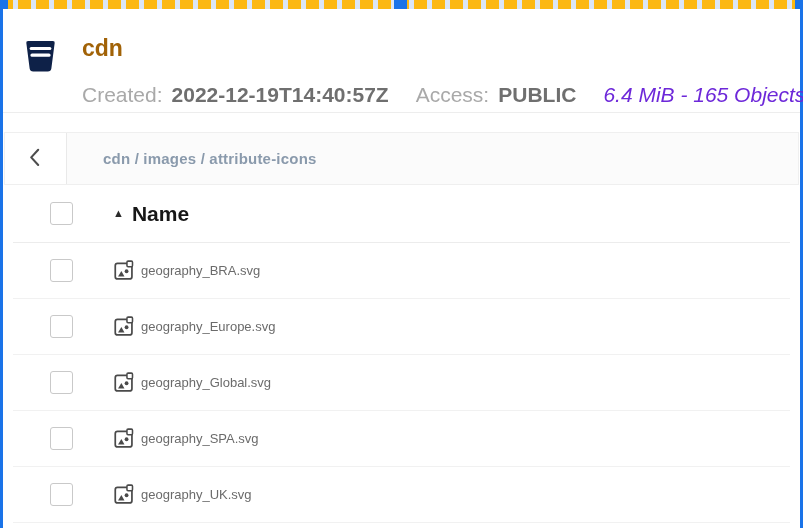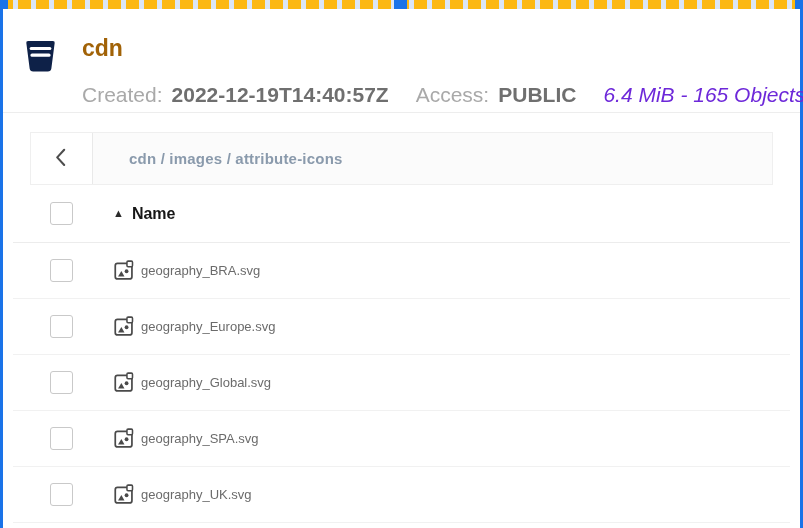--- a/index.html
+++ b/index.html
@@ -25,33 +25,33 @@
                    display:flex; align-items:flex-start; }
   .bucket-icon-wrap { width:33px; height:36px; margin-top:3px; flex:0 0 auto; }
   .bucket-info  { margin-left:25px; }
   .bucket-title { font-size:23px; font-weight:bold; color:#a16207; line-height:1.15; }
   .bucket-meta  { margin-top:22px; font-size:21px; display:flex; align-items:baseline; white-space:nowrap; }
   .meta-label   { color:#a9a9a9; margin-right:9px; }
   .meta-value   { color:#6f6f6f; font-weight:bold;text-align:center; }
   .meta-gap     { margin-left:27px; }
   .meta-summary { color:#6d28d9; margin-left:27px;font-style:italic; }
 
-  .crumb-bar { margin:19px 27px 0; height:53px; border:1px solid #efefef; display:flex; }
+  .crumb-bar { margin:19px 1px 0; height:53px; border:1px solid #efefef; display:flex; }
   .back-btn  { width:62px; border-right:1px solid #e9e9e9; background:#fff;
                display:flex; align-items:center; justify-content:center; cursor:pointer; }
   .crumb-area { flex:1; background:#fbfbfb; display:flex; align-items:center; padding-left:36px; }
   .crumb-text { color:#8a9aac; font-weight:600; font-size:15px; letter-spacing:.2px; }
 
   .object-table { margin:0 10px; }
   .thead { height:58px; display:flex; align-items:center; border-bottom:1px solid #ececec; }
   .checkbox { width:23px; height:23px; border:1px solid #c9c9c9; border-radius:3px;
               background:#fff; margin-left:37px; flex:0 0 auto; cursor:pointer; }
   .sort-wrap { margin-left:40px; display:flex; align-items:center; cursor:pointer; }
   .sort-icon { font-size:11px; color:#2b2b2b; margin-right:8px; line-height:1; }
-  .head-label { font-size:16px; font-weight:bold; color:#171717; }
+  .head-label { font-size:21px; font-weight:bold; color:#171717; }
   .trow { height:56px; display:flex; align-items:center; border-bottom:1px solid #f1f1f1; cursor:pointer; }
   .obj-icon { margin-left:39px; width:23px; height:23px; flex:0 0 auto; }
   .obj-name { margin-left:6px; font-size:13px; color:#6b6b6b; }
 </style>
 </head>
 <body>
 
 <div class="screenshot">
 
   <div class="sel-top"></div>

